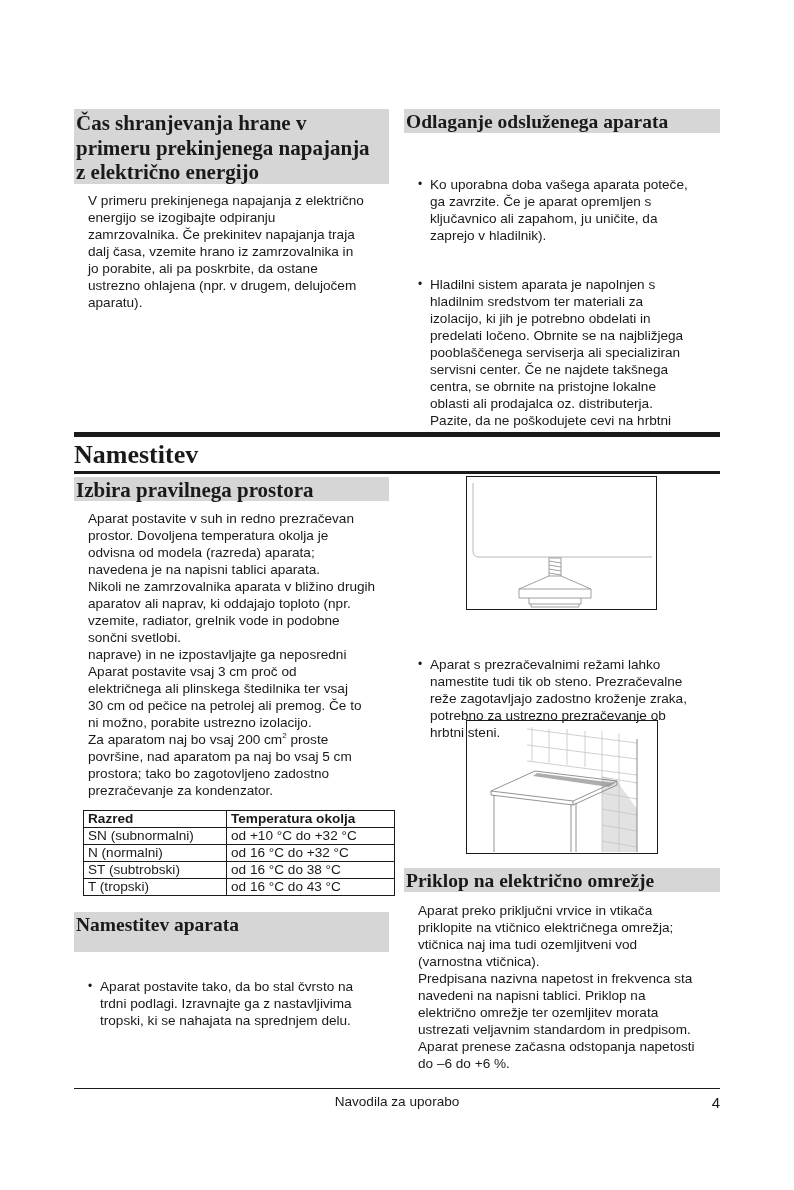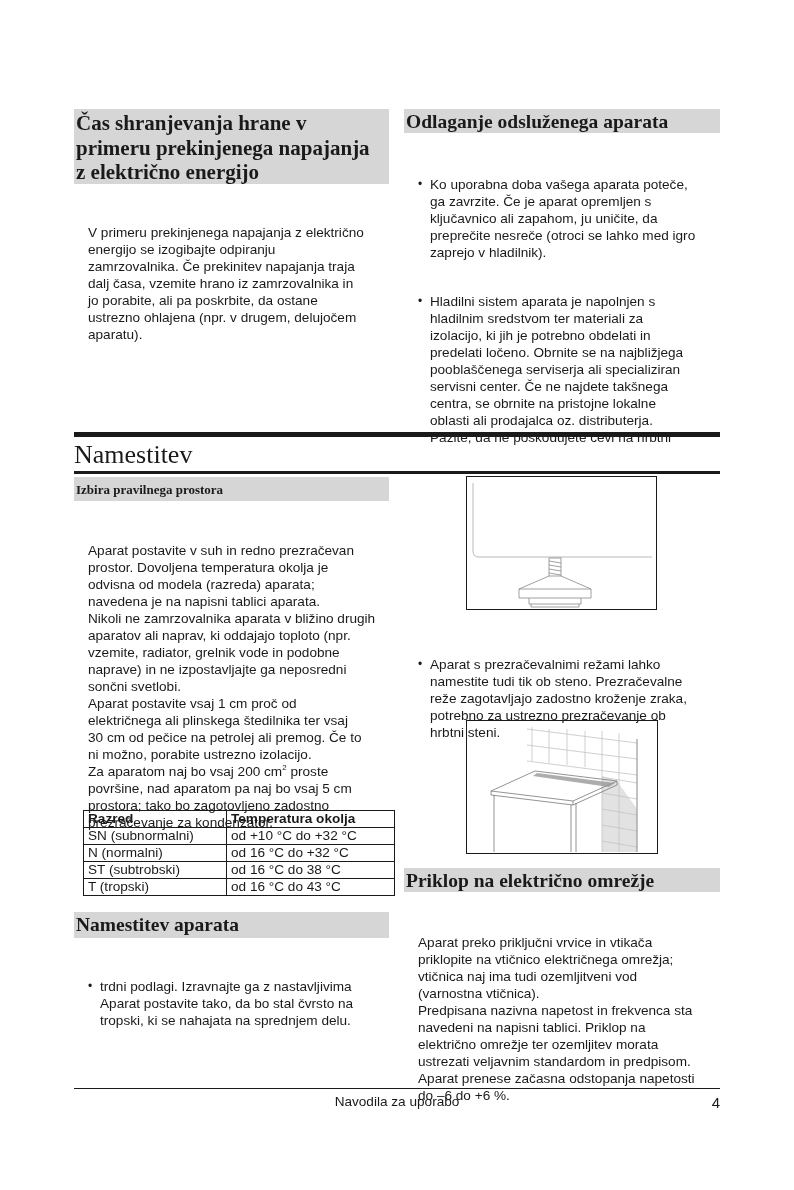--- a/index.html
+++ b/index.html
@@ -1,19 +1,19 @@
 <!DOCTYPE html>
 <html><head>
 <meta charset="utf-8">
 <style>
   html, body { margin: 0; padding: 0; background: #ffffff; }
   body { width: 794px; height: 1190px; position: relative; overflow: hidden; font-family: "Liberation Sans", sans-serif; color: #1a1a1a; }
   .abs { position: absolute; }
   .hbar { background: #d6d6d6; font-family: "Liberation Serif", serif; font-weight: bold; color: #1a1a1a; }
-  .body-text { font-size: 13.6px; line-height: 17px; margin-top: 32px; }
+  .body-text { font-size: 13.6px; line-height: 17px; }
   .body-text p { margin: 0; }
   ul.bullets { margin: 0; padding: 0; list-style: none; }
   ul.bullets li { position: relative; padding-left: 12px; margin-top: 32px; }
   ul.bullets li::before { content: "•"; position: absolute; left: 0; top: 0; font-size: 12px; }
   table.temp { border-collapse: collapse; font-size: 13.6px; }
   table.temp td, table.temp th { border: 1px solid #1a1a1a; padding: 0 4px; height: 16px; line-height: 16px; text-align: left; }
   table.temp th { font-weight: bold; }
   sup { font-size: 8px; line-height: 0; }
 </style>
 </head>
@@ -33,52 +33,51 @@
   <p>ustrezno ohlajena (npr. v drugem, delujočem</p>
   <p>aparatu).</p>
 </div>
 
 <div class="abs hbar" style="left:404px;top:109px;width:316px;height:24px;font-size:19.5px;line-height:26px;padding-left:2px;box-sizing:border-box;">Odlaganje odsluženega aparata</div>
 <ul class="abs bullets body-text" style="left:418px;top:144px;width:310px;">
   <li>
     <div>Ko uporabna doba vašega aparata poteče,</div>
     <div>ga zavrzite. Če je aparat opremljen s</div>
     <div>ključavnico ali zapahom, ju uničite, da</div>
-    <div>preprečite nesreče (otroci se lahko med igro</div>
     <div>zaprejo v hladilnik).</div>
   </li>
   <li>
     <div>Hladilni sistem aparata je napolnjen s</div>
     <div>hladilnim sredstvom ter materiali za</div>
     <div>izolacijo, ki jih je potrebno obdelati in</div>
     <div>predelati ločeno. Obrnite se na najbližjega</div>
     <div>pooblaščenega serviserja ali specializiran</div>
     <div>servisni center. Če ne najdete takšnega</div>
     <div>centra, se obrnite na pristojne lokalne</div>
     <div>oblasti ali prodajalca oz. distributerja.</div>
     <div>Pazite, da ne poškodujete cevi na hrbtni</div>
   </li>
 </ul>
 
 <div class="abs" style="left:74px;top:432px;width:646px;height:5px;background:#1a1a1a;"></div>
-<div class="abs" style="left:74px;top:440px;font-family:'Liberation Serif',serif;font-weight:normal;font-size:26px;line-height:30px;">Namestitev</div>
+<div class="abs" style="left:74px;top:440px;font-family:'Liberation Serif',serif;font-weight:bold;font-size:26px;line-height:30px;">Namestitev</div>
 <div class="abs" style="left:74px;top:471px;width:646px;height:3px;background:#1a1a1a;"></div>
 
-<div class="abs hbar" style="left:74px;top:477px;width:315px;height:24px;font-size:13px;line-height:26px;padding-left:2px;box-sizing:border-box;">Izbira pravilnega prostora</div>
+<div class="abs hbar" style="left:74px;top:477px;width:315px;height:24px;font-size:21px;line-height:26px;padding-left:2px;box-sizing:border-box;">Izbira pravilnega prostora</div>
 <div class="abs body-text" style="left:88px;top:510px;width:305px;">
   <p>Aparat postavite v suh in redno prezračevan</p>
   <p>prostor. Dovoljena temperatura okolja je</p>
   <p>odvisna od modela (razreda) aparata;</p>
   <p>navedena je na napisni tablici aparata.</p>
   <p>Nikoli ne zamrzovalnika aparata v bližino drugih</p>
   <p>aparatov ali naprav, ki oddajajo toploto (npr.</p>
   <p>vzemite, radiator, grelnik vode in podobne</p>
+  <p>sončni svetlobi.</p>
   <p>naprave) in ne izpostavljajte ga neposredni</p>
-  <p>sončni svetlobi.</p>
-  <p>Aparat postavite vsaj 1 cm proč od</p>
+  <p>Aparat postavite vsaj 3 cm proč od</p>
   <p>električnega ali plinskega štedilnika ter vsaj</p>
   <p>30 cm od pečice na petrolej ali premog. Če to</p>
   <p>ni možno, porabite ustrezno izolacijo.</p>
   <p><span>Za aparatom naj bo vsaj 200 cm</span><sup>2</sup><span> proste</span></p>
   <p>površine, nad aparatom pa naj bo vsaj 5 cm</p>
   <p>prostora; tako bo zagotovljeno zadostno</p>
   <p>prezračevanje za kondenzator.</p>
 </div>
 
 <table class="abs temp" style="left:75px;top:810px;width:312px;margin-left:8px;">
@@ -103,25 +102,25 @@
     <td>ST (subtrobski)</td>
     <td>od 16 °C do 38 °C</td>
   </tr>
   <tr>
     <td>T (tropski)</td>
     <td>od 16 °C do 43 °C</td>
   </tr>
 </tbody>
   </table>
 
-<div class="abs hbar" style="left:74px;top:912px;width:315px;height:26px;font-size:19.5px;line-height:26px;padding-left:2px;box-sizing:border-box;">Namestitev aparata</div>
+<div class="abs hbar" style="left:74px;top:912px;width:315px;height:40px;font-size:19.5px;line-height:26px;padding-left:2px;box-sizing:border-box;">Namestitev aparata</div>
 <ul class="abs bullets body-text" style="left:88px;top:946px;width:305px;">
   <li>
+    <div>Aparat postavite tako, da bo stal čvrsto na</div>
     <div>trdni podlagi. Izravnajte ga z nastavljivima</div>
-    <div>Aparat postavite tako, da bo stal čvrsto na</div>
     <div>tropski, ki se nahajata na sprednjem delu.</div>
   </li>
 </ul>
 
 <div class="abs" style="left:466px;top:476px;width:191px;height:134px;border:1.5px solid #1a1a1a;box-sizing:border-box;">
   <svg width="188" height="131" viewBox="0 0 188 131">
     <path d="M6 6 L6 74 Q6 80 12 80 L185 80" fill="none" stroke="#b8b8b8" stroke-width="1"></path>
     <g stroke="#888" fill="none" stroke-width="0.8">
       <rect x="82" y="81" width="12" height="18"></rect>
       <path d="M82 84 L94 86 M82 88 L94 90 M82 92 L94 94 M82 96 L94 98"></path>

